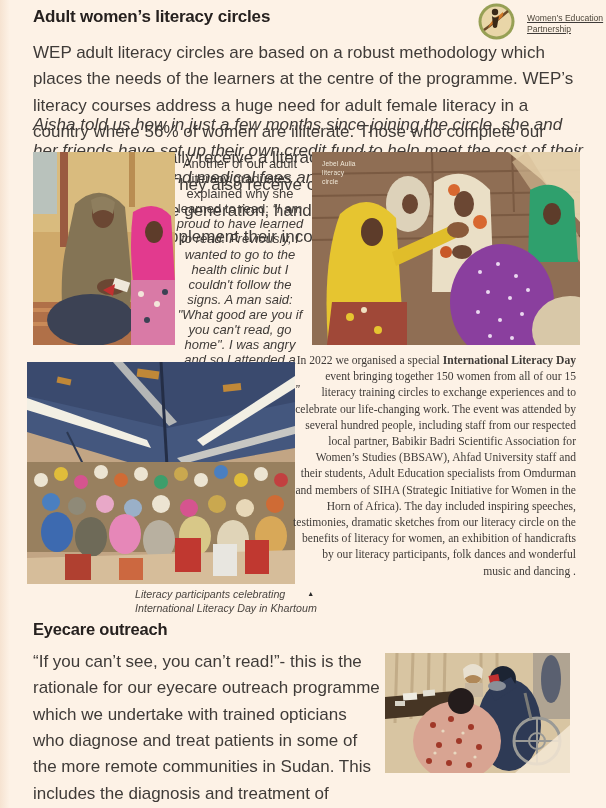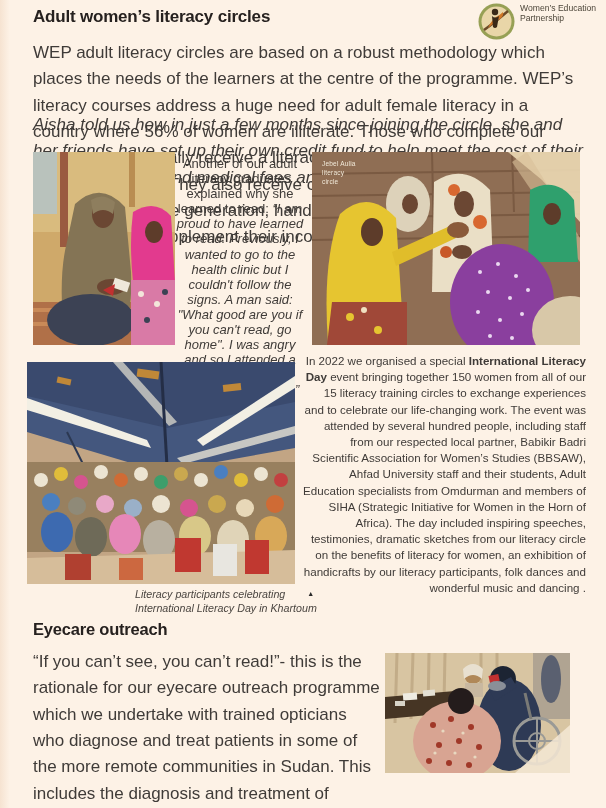--- a/index.html
+++ b/index.html
@@ -7,35 +7,35 @@
     position:relative; width:606px; height:808px; overflow:hidden;
     background:linear-gradient(90deg,#f6e3d1 0,#fdf2e6 1.5%,#fdf2e6 94%,#f0dcc6 100%);
     font-family:"Liberation Sans",sans-serif; color:#3f3b38;padding-left:44px;
   }
   .abs{position:absolute;}
   .h1{font-size:17px;font-weight:bold;color:#26211f;letter-spacing:-.2px;}
   .body-text{font-size:17px;line-height:1.55;text-align:left;}
   .italic{font-style:italic;}
   .bold{font-weight:bold;}
   #title{left:33px;top:7px;}
-  #logo{left:478px;top:3px;display:flex;align-items:flex-start;gap:5px;}
+  #logo{left:478px;top:3px;display:flex;align-items:center;gap:12px;text-decoration:underline;}
   #logo .logo-text{font-size:8.6px;line-height:1.2;color:#4d463a;white-space:pre-line;}
   #para1{left:33px;top:40px;width:553px;}
   #para2{left:33px;top:112px;width:553px;}
   #photo-left{left:33px;top:152px;width:142px;height:193px;}
   #mid-col{left:174px;top:156px;width:132px;font-size:13px;line-height:15.1px;text-align:center;}
   #photo-right{left:312px;top:152px;width:268px;height:193px;}
   .photo{overflow:hidden;background:#ccc;}
   .photo svg{display:block;}
   #photo-right .photo-label{
     position:absolute;left:10px;top:8px;color:#f2ead9;font-size:6.5px;line-height:1.35;
     white-space:pre-line;letter-spacing:.2px;
   }
   #photo-big{left:27px;top:362px;width:268px;height:222px;}
-  #ild-col{left:302px;top:353px;width:284px;font-size:11.6px;line-height:16.2px;text-align:right;}
+  #ild-col{left:292px;top:353px;width:284px;font-size:11.6px;line-height:16.2px;text-align:right;font-family:Liberation Serif, serif;}
   #caption{left:135px;top:587px;width:200px;font-size:10.7px;line-height:14px;color:#4a4540;}
   #caption .cap-row{display:flex;align-items:center;gap:22px;}
   #caption .arrow{font-size:7px;color:#2a2a2a;font-style:normal;}
   #eyecare-h{left:33px;top:620px;font-size:16.5px;}
   #eyecare-p1{left:33px;top:649px;width:347px;}
   #eyecare-p2{left:33px;top:752px;width:347px;}
   #photo-eye{left:385px;top:653px;width:185px;height:120px;}
 </style>
 </head>
 <body>

